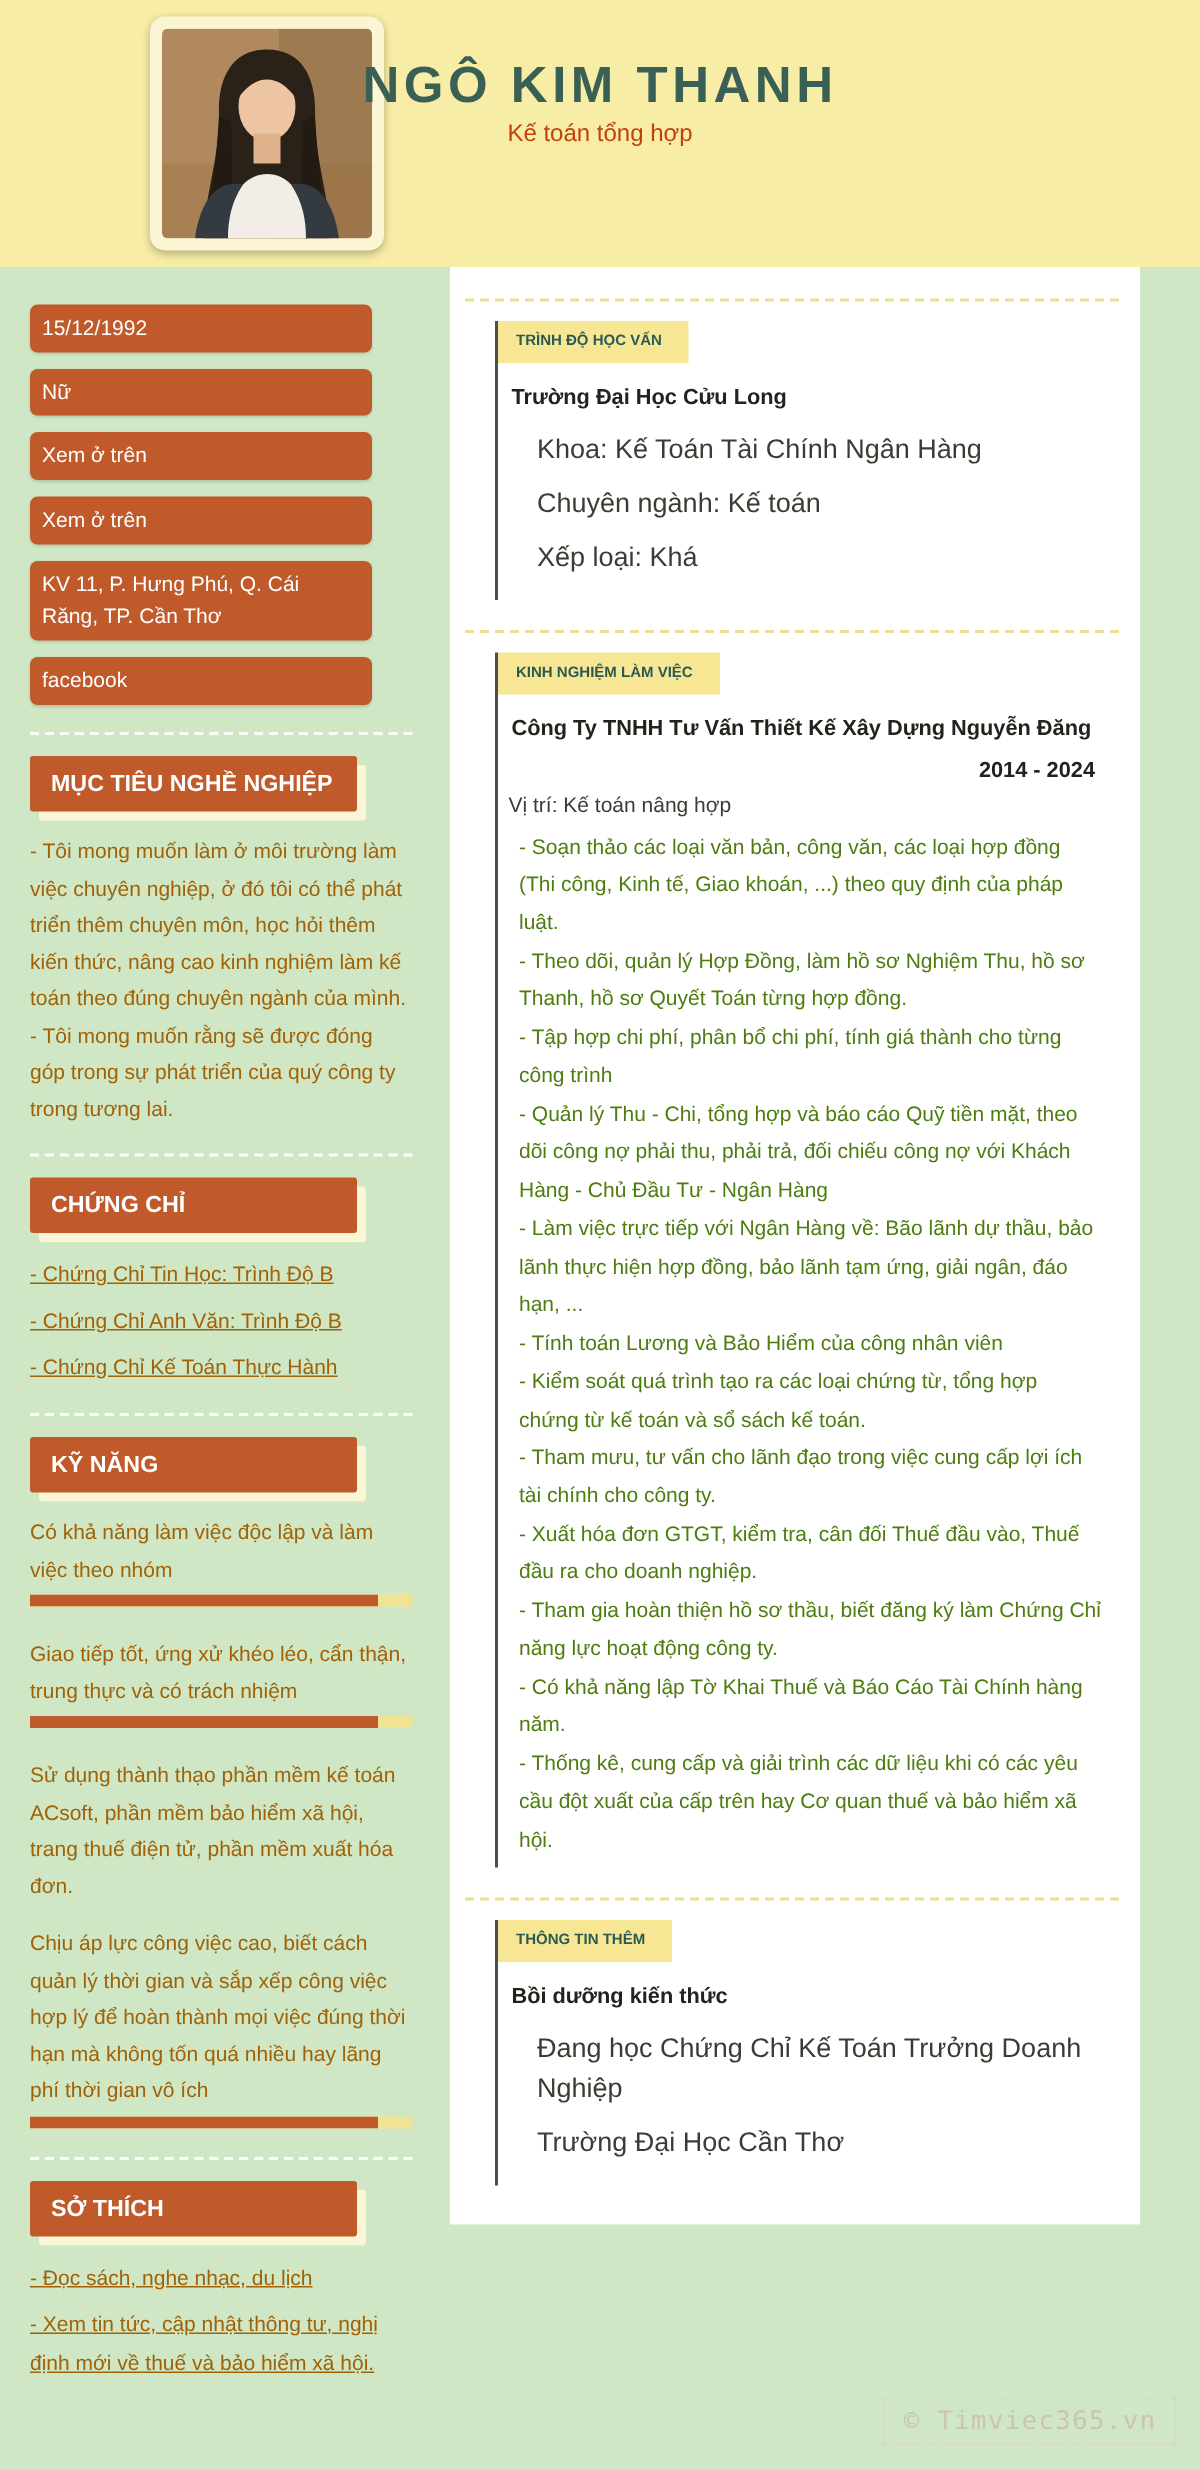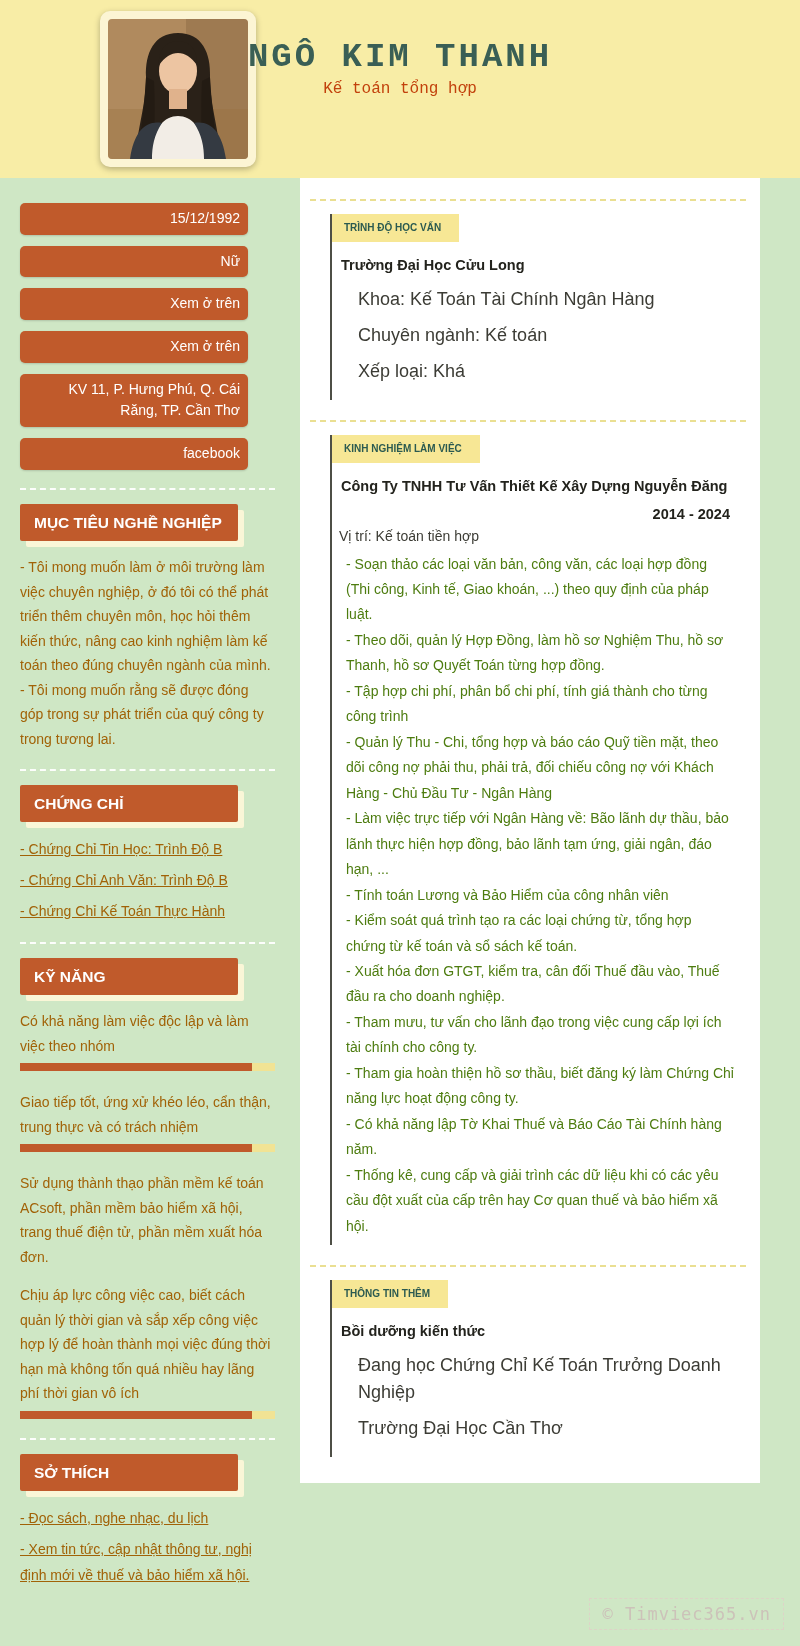--- a/index.html
+++ b/index.html
@@ -14,21 +14,20 @@
     background: #cfe7c5;
     overflow: hidden;
   }
 
   
   .header {
     position: absolute;
     top: 0; left: 0;
     width: 800px; height: 178px;
     background: #f8eda6;
-    font-family: Liberation Mono, monospace;
   }
   .photo-frame {
     position: absolute;
     left: 100px; top: 11px;
     width: 156px; height: 156px;
     background: #fcf5d4;
     border: 8px solid #fcf5d4;
     border-radius: 10px;
     box-shadow: 0 2px 6px rgba(0,0,0,0.28);
     overflow: hidden;
@@ -58,21 +57,21 @@
     position: absolute;
     left: 0; top: 178px;
     width: 300px;
     padding: 25px 25px 0 20px;
   }
   .info-pill {
     display: block;
     width: 228px;
     background: #c05a2b;
     color: #fff;
-    text-align: right;
+    text-align: left;
     font-size: 14px;
     line-height: 1.55;
     padding: 5px 8px;
     border-radius: 5px;
     margin-bottom: 11px;
     border: none;
     box-shadow: 0 1px 2px rgba(0,0,0,0.15);
   }
   .divider-g {
     border-top: 2px dashed rgba(255,255,255,0.95);
@@ -271,30 +270,30 @@
       <p class="edu-detail">Chuyên ngành: Kế toán</p>
       <p class="edu-detail">Xếp loại: Khá</p>
     </section>
 
     <div class="divider-y"></div>
 
     <section class="main-section">
       <div class="section-title">KINH NGHIỆM LÀM VIỆC</div>
       <p class="company">Công Ty TNHH Tư Vấn Thiết Kế Xây Dựng Nguyễn Đăng</p>
       <p class="period">2014 - 2024</p>
-      <p class="position">Vị trí: Kế toán tiền hợp</p>
+      <p class="position">Vị trí: Kế toán nâng hợp</p>
       <p class="duty">- Soạn thảo các loại văn bản, công văn, các loại hợp đồng (Thi công, Kinh tế, Giao khoán, ...) theo quy định của pháp luật.</p>
       <p class="duty">- Theo dõi, quản lý Hợp Đồng, làm hồ sơ Nghiệm Thu, hồ sơ Thanh, hồ sơ Quyết Toán từng hợp đồng.</p>
       <p class="duty">- Tập hợp chi phí, phân bổ chi phí, tính giá thành cho từng công trình</p>
       <p class="duty">- Quản lý Thu - Chi, tổng hợp và báo cáo Quỹ tiền mặt, theo dõi công nợ phải thu, phải trả, đối chiếu công nợ với Khách Hàng - Chủ Đầu Tư - Ngân Hàng</p>
       <p class="duty">- Làm việc trực tiếp với Ngân Hàng về: Bão lãnh dự thầu, bảo lãnh thực hiện hợp đồng, bảo lãnh tạm ứng, giải ngân, đáo hạn, ...</p>
       <p class="duty">- Tính toán Lương và Bảo Hiểm của công nhân viên</p>
       <p class="duty">- Kiểm soát quá trình tạo ra các loại chứng từ, tổng hợp chứng từ kế toán và sổ sách kế toán.</p>
+      <p class="duty">- Tham mưu, tư vấn cho lãnh đạo trong việc cung cấp lợi ích tài chính cho công ty.</p>
       <p class="duty">- Xuất hóa đơn GTGT, kiểm tra, cân đối Thuế đầu vào, Thuế đầu ra cho doanh nghiệp.</p>
-      <p class="duty">- Tham mưu, tư vấn cho lãnh đạo trong việc cung cấp lợi ích tài chính cho công ty.</p>
       <p class="duty">- Tham gia hoàn thiện hồ sơ thầu, biết đăng ký làm Chứng Chỉ năng lực hoạt động công ty.</p>
       <p class="duty">- Có khả năng lập Tờ Khai Thuế và Báo Cáo Tài Chính hàng năm.</p>
       <p class="duty">- Thống kê, cung cấp và giải trình các dữ liệu khi có các yêu cầu đột xuất của cấp trên hay Cơ quan thuế và bảo hiểm xã hội.</p>
     </section>
 
     <div class="divider-y"></div>
 
     <section class="main-section">
       <div class="section-title">THÔNG TIN THÊM</div>
       <p class="sub-heading">Bồi dưỡng kiến thức</p>

